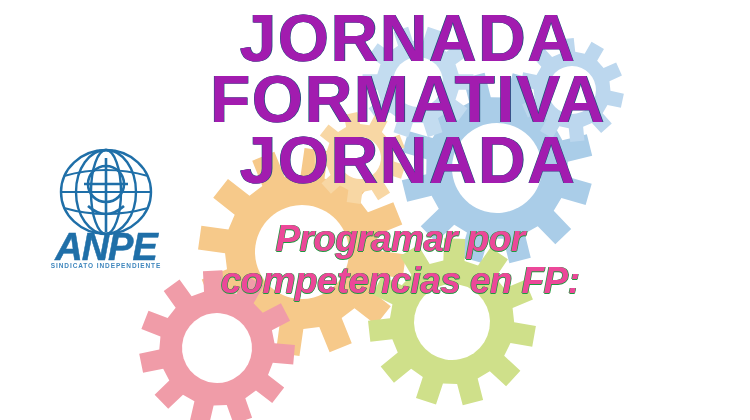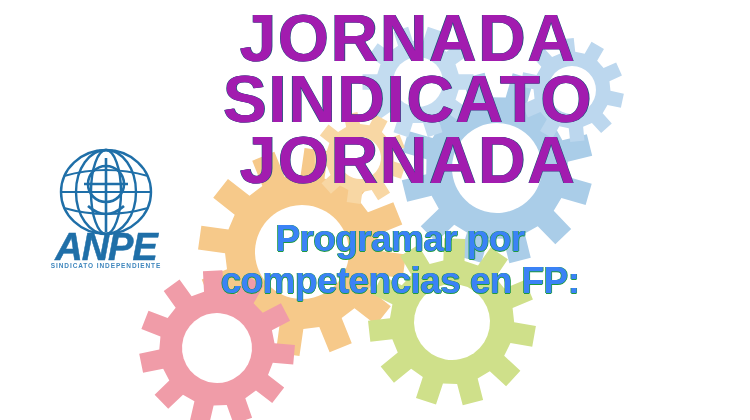--- a/index.html
+++ b/index.html
@@ -96,23 +96,24 @@
     top: 218px;
     width: 500px;
     text-align: center;
   }
   .subtitle-line {
     font-family: "Liberation Sans", sans-serif;
     font-weight: 700;
     font-size: 37px;
     line-height: 42px;
     letter-spacing: -0.6px;
-    color: #3b82f6;
+    color: #ec4899;
     white-space: nowrap;
     text-shadow: 0.7px 0 0 #1f9a3f, -0.7px 0 0 #1f9a3f, 0 0.5px 0 #1f9a3f;
+    font-style: italic;
   }
 </style>
 </head>
 <body>
 
 <div id="poster">
 
   <svg id="gear-layer" viewBox="0 0 750 420" xmlns="http://www.w3.org/2000/svg" aria-hidden="true">
       <g transform="translate(302,252) rotate(8)">
         <path d="M76.01 -12.04 L103.31 -11.95 L103.31 11.95 L76.01 12.04 L71.85 27.58 L95.45 41.30 L83.49 62.01 L59.81 48.43 L48.43 59.81 L62.01 83.49 L41.30 95.45 L27.58 71.85 L12.04 76.01 L11.95 103.31 L-11.95 103.31 L-12.04 76.01 L-27.58 71.85 L-41.30 95.45 L-62.01 83.49 L-48.43 59.81 L-59.81 48.43 L-83.49 62.01 L-95.45 41.30 L-71.85 27.58 L-76.01 12.04 L-103.31 11.95 L-103.31 -11.95 L-76.01 -12.04 L-71.85 -27.58 L-95.45 -41.30 L-83.49 -62.01 L-59.81 -48.43 L-48.43 -59.81 L-62.01 -83.49 L-41.30 -95.45 L-27.58 -71.85 L-12.04 -76.01 L-11.95 -103.31 L11.95 -103.31 L12.04 -76.01 L27.58 -71.85 L41.30 -95.45 L62.01 -83.49 L48.43 -59.81 L59.81 -48.43 L83.49 -62.01 L95.45 -41.30 L71.85 -27.58 Z" fill="#f6c98a"></path>
@@ -165,21 +166,21 @@
       </g>
     </svg>
 
     <div id="anpe-wordmark">ANPE</div>
 
     <div id="anpe-tagline">SINDICATO INDEPENDIENTE</div>
   </div>
 
   <div id="headline">
     <div class="headline-line">JORNADA</div>
-    <div class="headline-line">SINDICATO</div>
+    <div class="headline-line">FORMATIVA</div>
     <div class="headline-line">JORNADA</div>
   </div>
 
   <div id="subtitle">
     <div class="subtitle-line">Programar por</div>
     <div class="subtitle-line">competencias en FP:</div>
   </div>
 
 </div>
 

